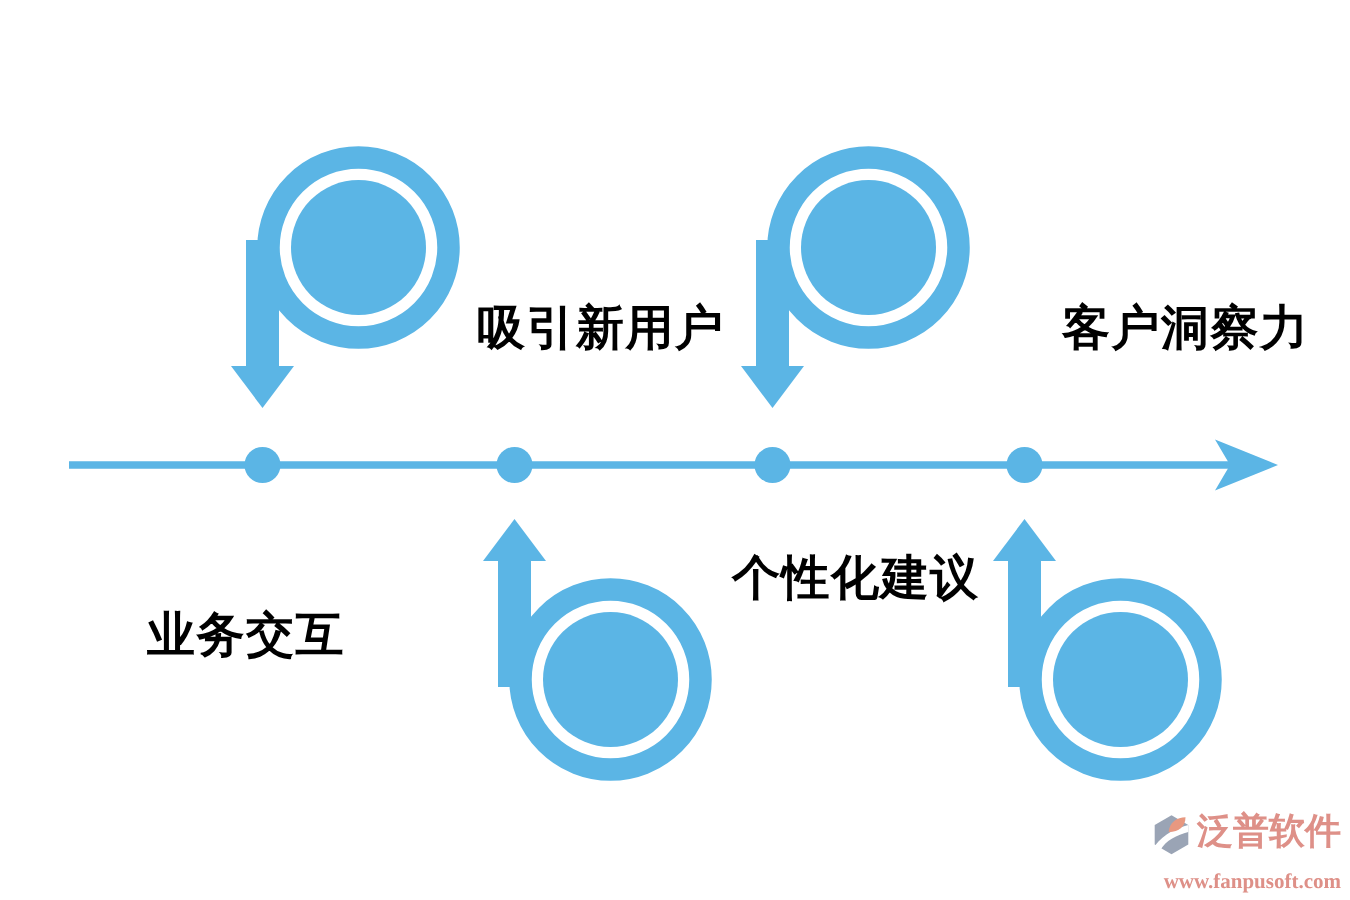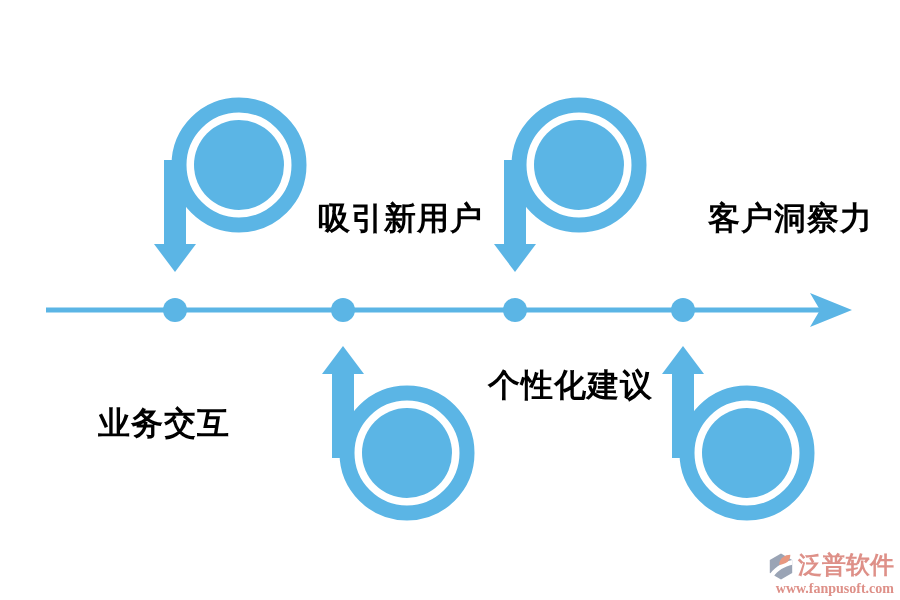--- a/index.html
+++ b/index.html
@@ -17,21 +17,21 @@
   .label-interaction{left:98px;top:407px;}
   .label-personal{left:488px;top:369px;}
   .watermark{
     position:absolute;right:6px;bottom:4px;display:flex;flex-direction:column;
     align-items:flex-end;
   }
   .wm-row{display:flex;align-items:flex-start;gap:3px;}
   .wm-brand{font-size:24px;font-weight:bold;color:#DE9088;line-height:1.1;}
   .wm-url{
     font-size:14px;font-weight:bold;color:#DE9088;line-height:1;
-    font-family:"Liberation Serif", serif;margin-top:1px;
+    font-family:"Liberation Serif", serif;margin-top:11px;
   }
 </style>
 </head>
 <body>
 
 <div class="canvas">
 
   <svg class="diagram-svg" width="900" height="600" viewBox="0 0 900 600">
     <defs>
       <g id="pShape">

